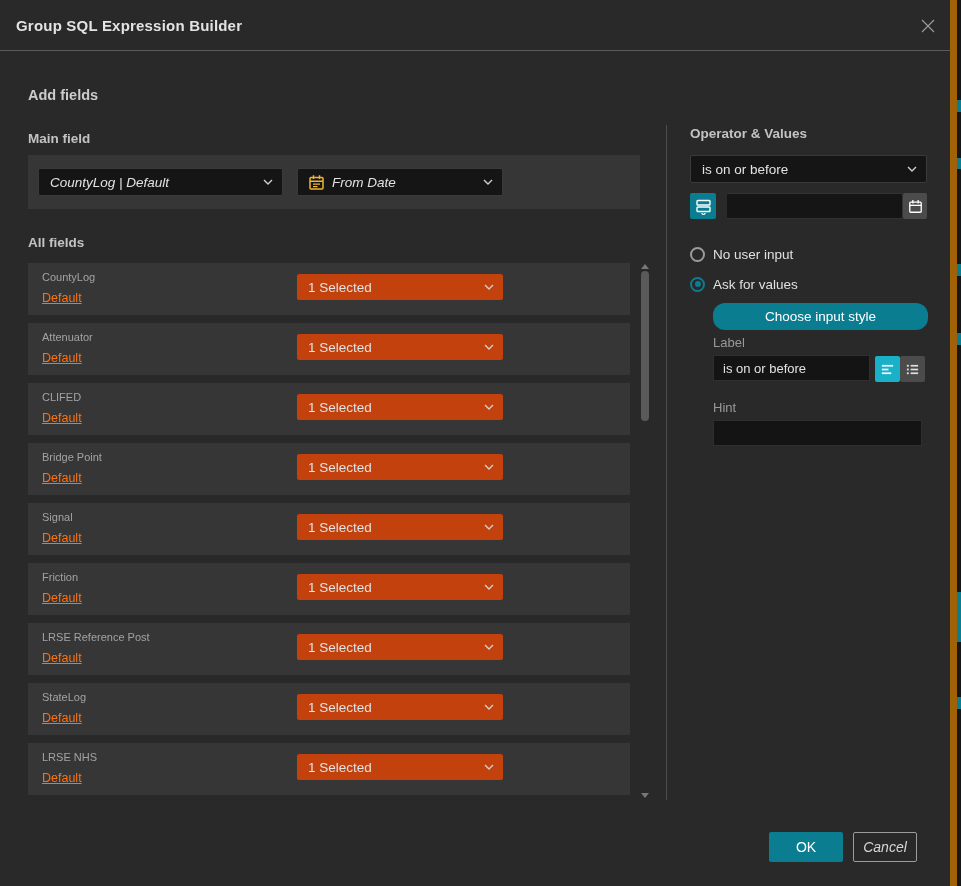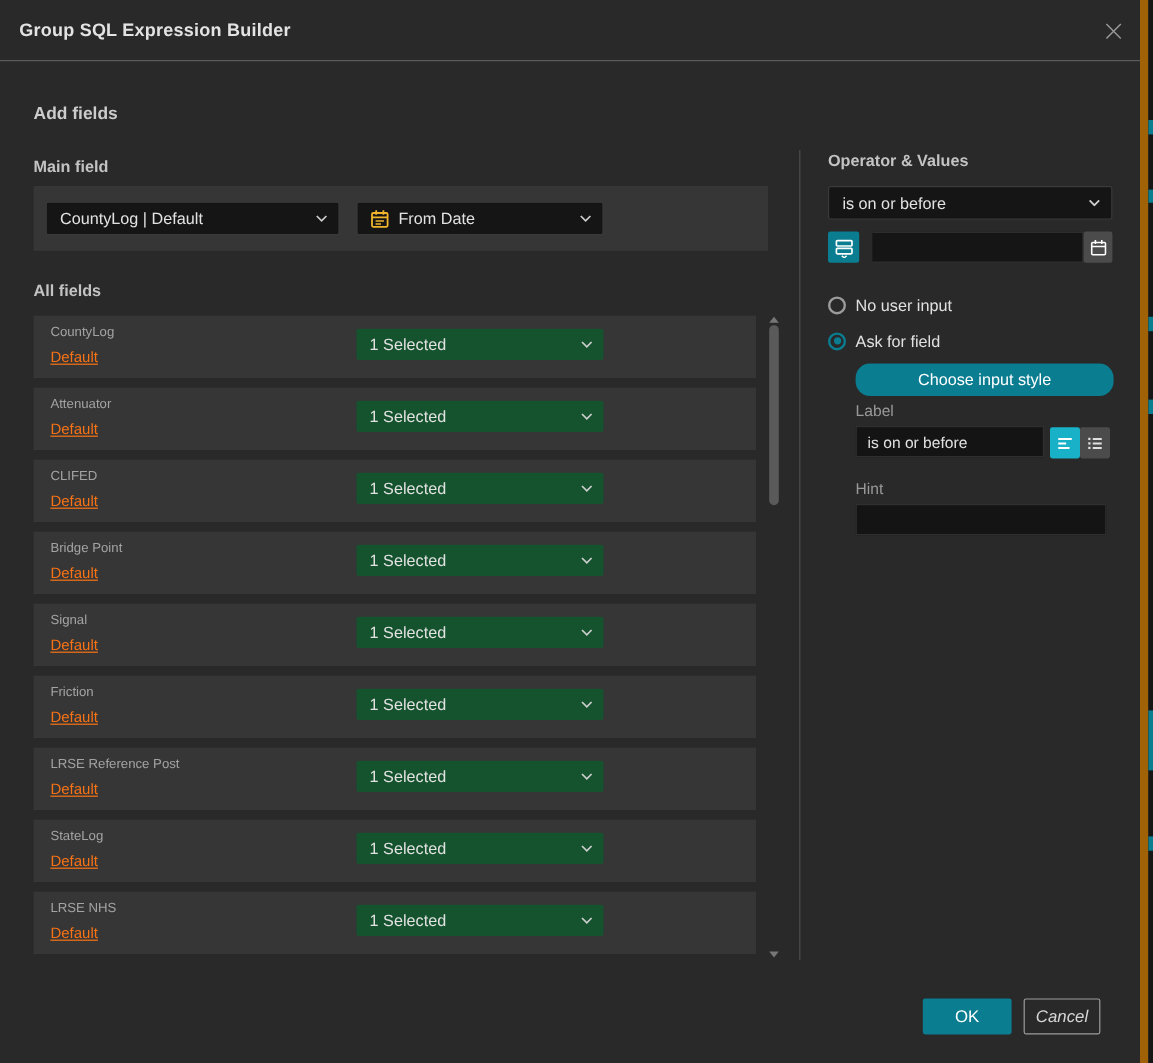--- a/index.html
+++ b/index.html
@@ -48,31 +48,31 @@
   
   .dd {
     background:#151515; border:1px solid #3a3a3a; border-radius:2px;
     display:flex; align-items:center; padding:0 26px 0 11px;
     font-size:13.5px; color:#e2e2e2; cursor:pointer; position:absolute;
     white-space:nowrap; overflow:hidden;
   }
   .dd .chev { position:absolute; right:9px; top:50%; margin-top:-3px; }
 
   
-  .main-box { position:absolute; left:28px; top:155px; width:612px; height:54px; background:#363636; }
+  .main-box { position:absolute; left:28px; top:155px; width:612px; height:54px; background:#363636;font-style:italic; }
   .dd-layer { left:10px; top:13px; width:245px; height:28px; }
   .dd-field { left:269px; top:13px; width:206px; height:28px; padding-left:34px; }
   .dd-field .cal { position:absolute; left:10px; top:5px; }
 
   
   .list { position:absolute; left:28px; top:263px; width:602px; }
   .row { position:relative; height:52px; background:#363636; margin-bottom:8px; }
   .row-name { position:absolute; left:14px; top:8px;  font-size:11px; color:#a3a3a3; }
   .row-sub  { position:absolute; left:14px; top:28px; font-size:12.5px; color:#f97316;text-decoration:underline; }
-  .row-dd { left:269px; top:11px; width:206px; height:26px; border:none; background:#14532d; }
+  .row-dd { left:269px; top:11px; width:206px; height:26px; border:none; background:#c2410c; }
 
   
   .scrollbar { position:absolute; left:640px; top:262px; width:11px; height:538px; }
   .sb-arrow { position:absolute; left:1px; width:0; height:0; border-left:4px solid transparent; border-right:4px solid transparent; }
   .sb-up   { top:2px;    border-bottom:5px solid #777; }
   .sb-down { bottom:2px; border-top:5px solid #777; }
   .sb-thumb { position:absolute; left:1px; top:9px; width:8px; height:150px; background:#5a5a5a; border-radius:4px; cursor:grab; }
 
   
   .vdivider { position:absolute; left:666px; top:125px; width:1px; height:675px; background:#4d4d4d; }
@@ -310,21 +310,21 @@
       <line x1="2" y1="7.2" x2="15" y2="7.2" stroke="#ffffff" stroke-width="1.5"></line>
     </svg>
   </div>
 
   <div class="radio-row rr1">
     <span class="radio-circle"></span>
     <span class="radio-label">No user input</span>
   </div>
   <div class="radio-row rr2">
     <span class="radio-circle sel"></span>
-    <span class="radio-label">Ask for field</span>
+    <span class="radio-label">Ask for values</span>
   </div>
 
   <button class="btn-style">Choose input style</button>
 
   <div class="lbl lbl-label">Label</div>
   <input class="label-input" value="is on or before" style="">
   <div class="icon-btn seg seg-left">
     <svg width="15" height="15" viewBox="0 0 16 16">
       <line x1="2" y1="4" x2="14" y2="4" stroke="#ffffff" stroke-width="1.8"></line>
       <line x1="2" y1="8" x2="9" y2="8" stroke="#ffffff" stroke-width="1.8"></line>

